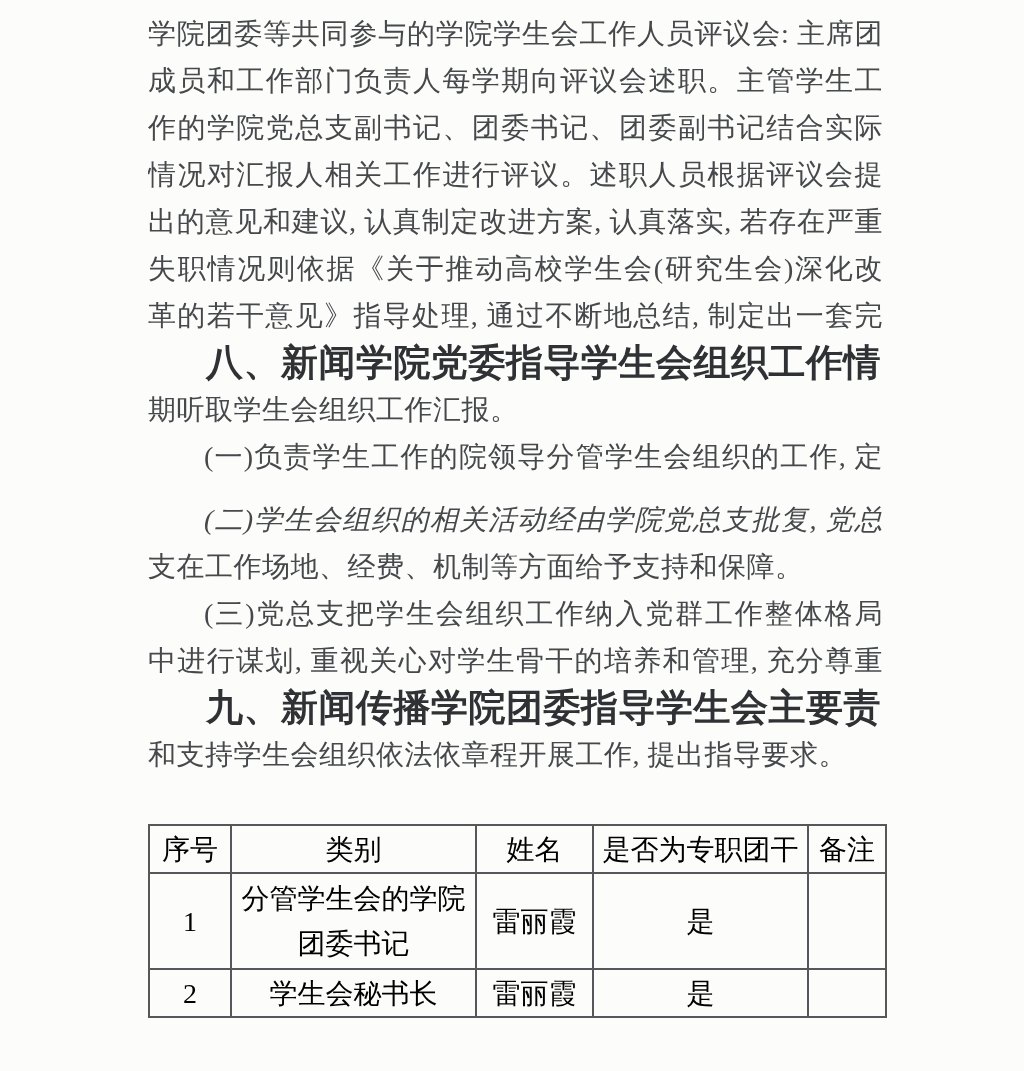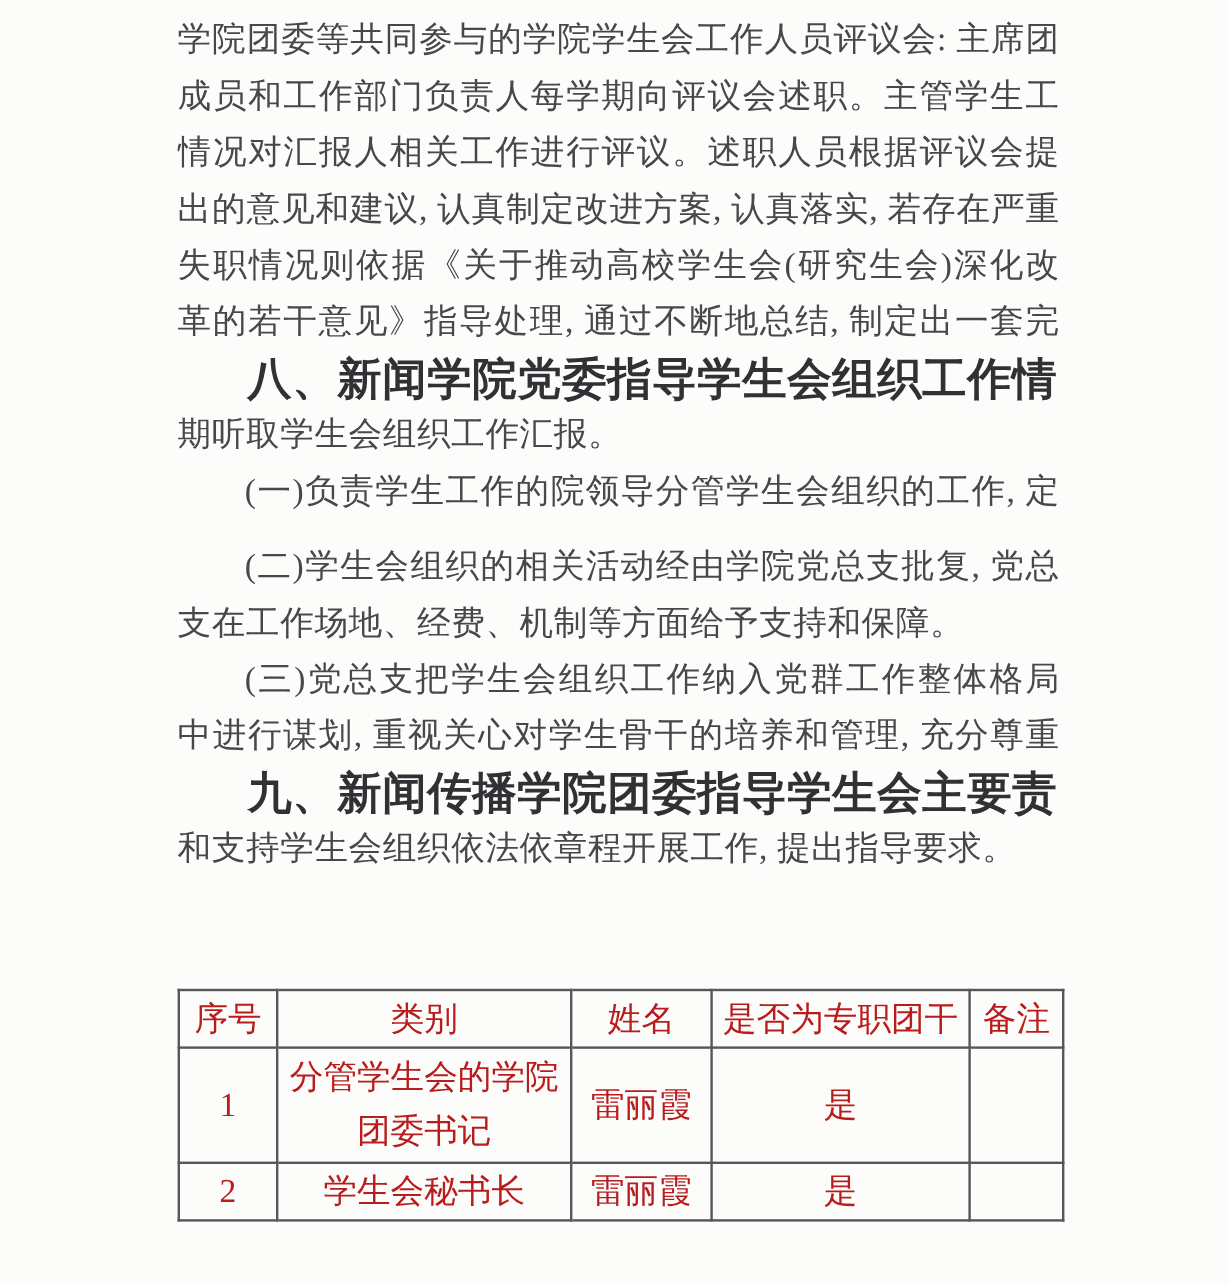--- a/index.html
+++ b/index.html
@@ -26,39 +26,39 @@
     text-align: left;
     letter-spacing: 0.5px;
   }
   .just {
     text-align: justify;
     text-align-last: justify;
     -moz-text-align-last: justify;
     text-justify: inter-character;
   }
   .indent { text-indent: 56px; }
-  .gap-before { margin-top: 16px; }
+  .gap-before { margin-top: 16px; font-style: italic; }
   .heading {
     font-family: "Liberation Sans", sans-serif;
     font-weight: 700;
     font-size: 37px;
     color: #2f3134;
     text-indent: 58px;
     text-align: left;
     text-align-last: left;
   }
   .doc-table {
     position: absolute;
     left: 148px;
     top: 824px;
     width: 737px;
     border-collapse: collapse;
     table-layout: fixed;
     font-size: 28px;
-    color: #b91c1c;
+    color: #000000;
   }
   .doc-table th, .doc-table td {
     border: 2px solid #55575a;
     text-align: center;
     vertical-align: middle;
     font-weight: 400;
     padding: 0 4px;
     line-height: 45px;
     overflow: hidden;
   }
@@ -72,20 +72,21 @@
   .col-note { width: 78px; }
 </style>
 </head>
 <body>
 
 <div class="page">
 
   <div class="textblock">
     <div class="line just">学院团委等共同参与的学院学生会工作人员评议会: 主席团</div>
     <div class="line just">成员和工作部门负责人每学期向评议会述职。主管学生工</div>
+    <div class="line just">作的学院党总支副书记、团委书记、团委副书记结合实际</div>
     <div class="line just">情况对汇报人相关工作进行评议。述职人员根据评议会提</div>
     <div class="line just">出的意见和建议, 认真制定改进方案, 认真落实, 若存在严重</div>
     <div class="line just">失职情况则依据《关于推动高校学生会(研究生会)深化改</div>
     <div class="line just">革的若干意见》指导处理, 通过不断地总结, 制定出一套完</div>
 
     <div class="line heading">八、新闻学院党委指导学生会组织工作情况</div>
 
     <div class="line">期听取学生会组织工作汇报。</div>
     <div class="line just indent">(一)负责学生工作的院领导分管学生会组织的工作, 定</div>
 

